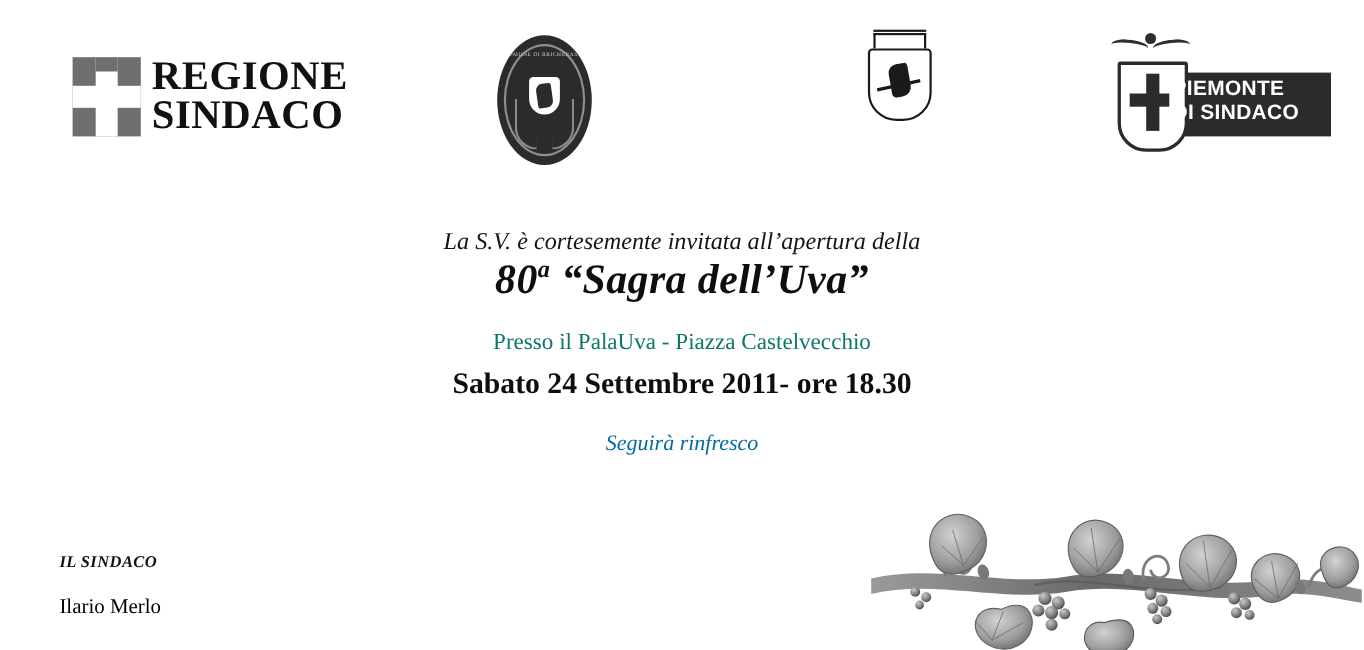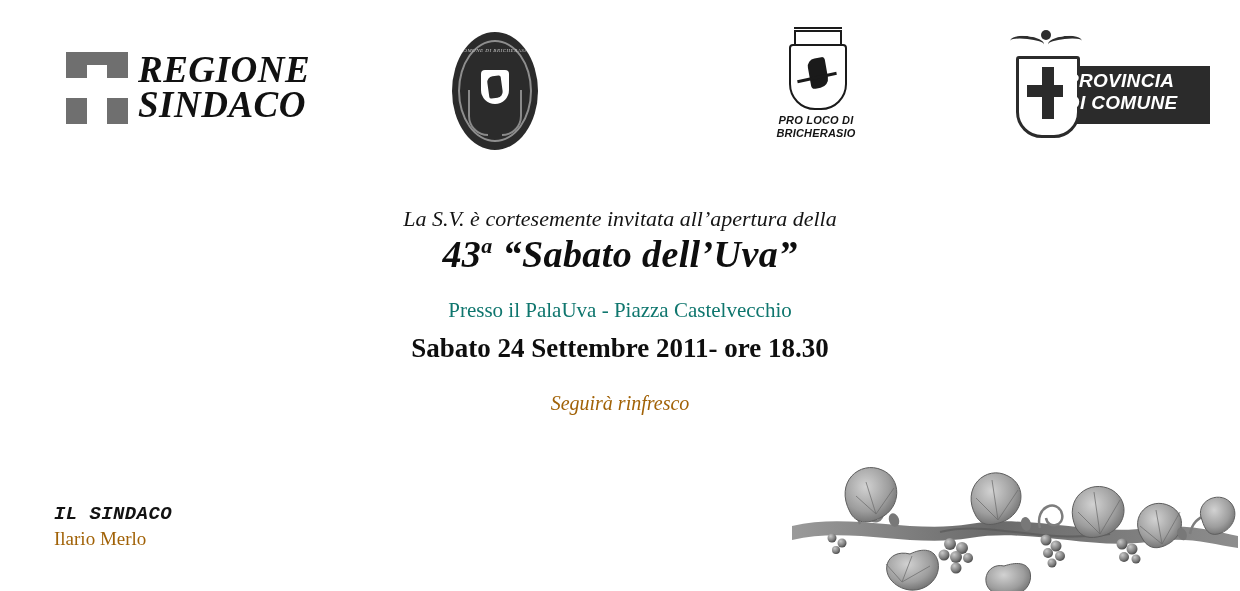--- a/index.html
+++ b/index.html
@@ -16,21 +16,20 @@
     color: #1a1a1a;
   }
 
   
   .logo-row {
     position: absolute;
     top: 0;
     left: 0;
     width: 1240px;
     height: 160px;
-    font-style: italic;
   }
 
   
   .regione {
     position: absolute;
     left: 66px;
     top: 52px;
     display: flex;
     align-items: center;
   }
@@ -340,43 +339,43 @@
     font-weight: bold;
     font-size: 27px;
     color: #0e0e0e;
     margin-bottom: 28px;
     text-align: center;
   }
   .line-note {
     font-family: "Liberation Serif", serif;
     font-style: italic;
     font-size: 20px;
-    color: #a16207;
+    color: #0369a1;
   }
 
   
   .signature {
     position: absolute;
     left: 54px;
     top: 503px;
     text-align: left;
   }
   .sig-role {
-    font-family: Liberation Mono, monospace;
+    font-family: Liberation Serif, serif;
     font-style: italic;
     font-weight: bold;
-    font-size: 19px;
+    font-size: 15px;
     color: #121212;
     letter-spacing: 0.4px;
   }
   .sig-name {
     font-family: "Liberation Serif", serif;
     font-size: 19px;
-    color: #a16207;
-    margin-top: 3px;
+    color: #000000;
+    margin-top: 21px;
   }
 
   
   .vine {
     position: absolute;
     right: 0;
     bottom: 0;
     width: 450px;
     height: 175px;
     overflow: hidden;
@@ -407,51 +406,47 @@
     <div class="wreath-r"></div>
   </div>
 
   <div class="proloco">
     <div class="crest">
       <div class="crown"></div>
       <div class="shield">
         <div class="figure"></div>
         <div class="bar"></div>
       </div>
-    </div>
-    <div class="proloco-label">
-      <div>PRO LOCO DI</div>
-      <div>BRICHERASIO</div>
     </div>
   </div>
 
   <div class="provincia">
     <div class="leaf">
       <div class="sprig l"></div>
       <div class="sprig r"></div>
       <div class="dot"></div>
     </div>
     <div class="band"></div>
     <div class="shield">
       <div class="cross-v"></div>
       <div class="cross-h"></div>
     </div>
     <div class="band-text">
-      <div>PROVINCIA</div>
-      <div>DI COMUNE</div>
+      <div>PIEMONTE</div>
+      <div>DI SINDACO</div>
     </div>
   </div>
 
 </div>
 
 <div class="invite">
   <div class="line-1">La S.V. è cortesemente invitata all’apertura della</div>
   <div class="line-title">
-    <span>43</span><span class="ord">a</span>
-    <span>“Sabato dell’Uva”</span>
+    <span>80</span><span class="ord">a</span>
+    <span>“Sagra dell’Uva”</span>
   </div>
   <div class="line-place">Presso il PalaUva - Piazza Castelvecchio</div>
   <div class="line-date">Sabato 24 Settembre 2011- ore 18.30</div>
   <div class="line-note">Seguirà rinfresco</div>
 </div>
 
 <div class="signature">
   <div class="sig-role">IL SINDACO</div>
   <div class="sig-name">Ilario Merlo</div>
 </div>

